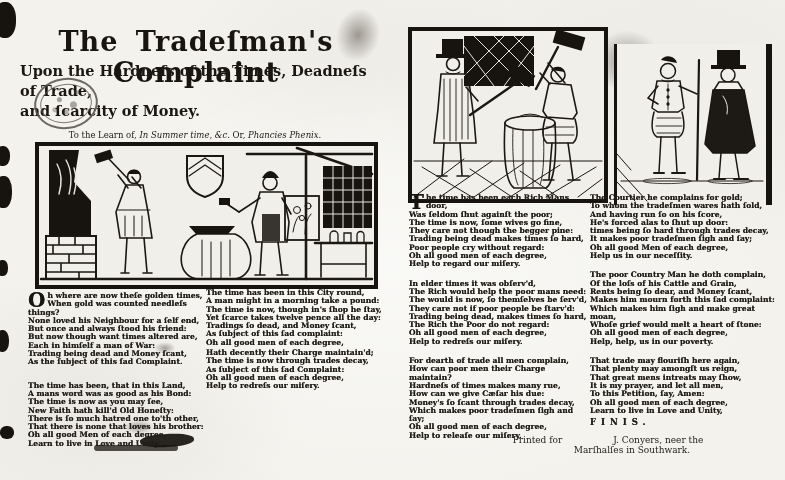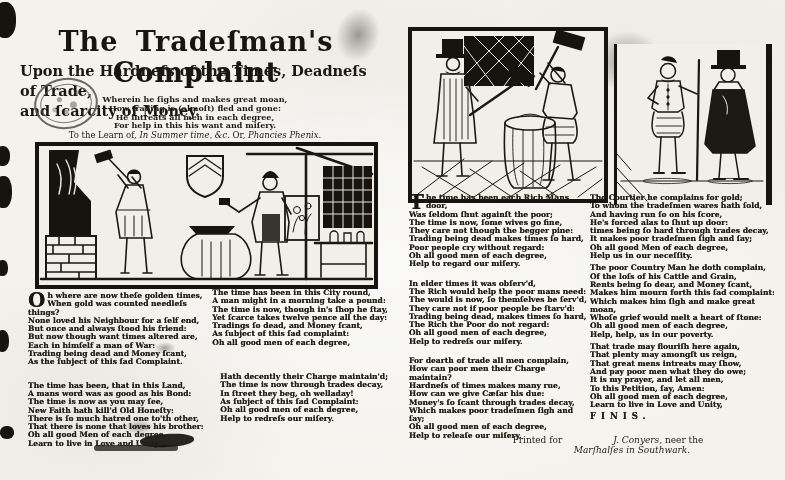--- a/index.html
+++ b/index.html
@@ -37,21 +37,21 @@
   .woodcut{border:4px solid #161310;background:#f1efe9;box-sizing:border-box;}
   .woodcut svg{display:block;width:100%;height:100%;}
   .cut3{border-top:none;border-bottom:none;border-left:3px solid #161310;border-right:6px solid #161310;}
   
   .vcol{display:flex;flex-direction:column;}
   .stanza{font-size:7.6px;font-weight:bold;line-height:8.3px;color:#211d17;
           text-shadow:0 0 .4px rgba(33,29,23,.8);}
   .dropcap{float:left;font-size:20px;line-height:16px;font-weight:bold;margin:0 2px 0 0;color:#18140f;}
   .finis{text-align:left;font-size:8.5px;font-weight:bold;letter-spacing:5px;margin-top:3px;}
   .imprint{left:468px;top:435px;width:280px;text-align:center;font-size:9px;color:#26221c;}
-  .imprint .it{font-style:italic;margin-left:48px;}
+  .imprint .it{margin-left:48px;}
 </style>
 </head>
 <body>
 
 <div class="scan">
 
   <div class="abs blob" style="left:-6px;top:2px;width:22px;height:36px;"></div>
   <div class="abs blob" style="left:-4px;top:146px;width:14px;height:20px;"></div>
   <div class="abs blob" style="left:-5px;top:176px;width:17px;height:32px;"></div>
   <div class="abs blob" style="left:-3px;top:260px;width:11px;height:16px;"></div>
@@ -63,26 +63,20 @@
   <div class="abs penmark" style="left:124px;top:420px;width:30px;height:14px;"></div>
   <div class="abs blob" style="left:140px;top:434px;width:54px;height:13px;transform:rotate(-3deg);opacity:.92;"></div>
   <div class="abs blob" style="left:94px;top:445px;width:84px;height:6px;opacity:.75;border-radius:3px;"></div>
 
   <div class="abs title">The Tradeſman's Complaint</div>
   <div class="abs subtitle">
     <div>Upon the Hardneſs of the Times, Deadneſs of Trade,</div>
     <div>and ſcarcity of Money.</div>
   </div>
   <div class="abs stamp"></div>
-  <div class="abs argument">
-      <div>Wherein he ſighs and makes great moan,</div>
-      <div>How trading is (almoſt) fled and gone:</div>
-      <div>He intreats all men in each degree,</div>
-      <div>For help in this his want and miſery.</div>
-    </div>
   <div class="abs tuneline">
     <span>To the Learn of,</span>
     <span class="it">In Summer time, &amp;c.</span>
     <span>Or,</span>
     <span class="it">Phancies Phenix.</span>
   </div>
 
   <div class="abs woodcut" style="left:35px;top:142px;width:343px;height:147px;">
     <svg viewBox="0 0 335 139" fill="none" stroke="#1b1713" stroke-width="1.6" stroke-linecap="round">
       <line x1="2" y1="133" x2="333" y2="133" stroke-width="2.4"></line>
@@ -156,37 +150,36 @@
           <div>A mans word was as good as his Bond:</div>
           <div>The time is now as you may ſee,</div>
           <div>New Faith hath kill'd Old Honeſty:</div>
           <div>There is ſo much hatred one to'th other,</div>
           <div>That there is none that loves his brother:</div>
           <div>Oh all good Men of each degree,</div>
           <div>Learn to live in Love and Unity.</div>
         </div>
     </div>
   </div>
-  <div class="abs vcol" style="left:206px;top:289px;width:182px;gap:26px;align-items:flex-end;">
+  <div class="abs vcol" style="left:206px;top:289px;width:182px;gap:2px;">
     <div class="stanza">
       <div>
           <div>The time has been in this City round,</div>
           <div>A man might in a morning take a pound:</div>
           <div>The time is now, though in's ſhop he ſtay,</div>
           <div>Yet ſcarce takes twelve pence all the day:</div>
           <div>Tradings ſo dead, and Money ſcant,</div>
           <div>As ſubject of this ſad complaint:</div>
           <div>Oh all good men of each degree,</div>
         </div>
     </div>
     <div class="stanza">
       <div>
           <div>Hath decently their Charge maintain'd;</div>
           <div>The time is now through trades decay,</div>
-          <div>In ſtreet they beg, oh welladay!</div>
           <div>As ſubject of this ſad Complaint:</div>
           <div>Oh all good men of each degree,</div>
           <div>Help to redreſs our miſery.</div>
         </div>
     </div>
   </div>
 
   <div class="abs woodcut" style="left:408px;top:27px;width:200px;height:176px;">
     <svg viewBox="0 0 192 168" fill="none" stroke="#1b1713" stroke-width="1.6" stroke-linecap="round">
 
@@ -291,21 +284,21 @@
           <div>How can poor men their Charge maintain?</div>
           <div>Hardneſs of times makes many rue,</div>
           <div>How can we give Cæſar his due:</div>
           <div>Money's ſo ſcant through trades decay,</div>
           <div>Which makes poor tradeſmen ſigh and ſay;</div>
           <div>Oh all good men of each degree,</div>
           <div>Help to releaſe our miſery.</div>
         </div>
     </div>
   </div>
-  <div class="abs vcol" style="left:590px;top:194px;width:186px;gap:4px;">
+  <div class="abs vcol" style="left:590px;top:194px;width:186px;gap:11px;">
     <div class="stanza">
       <div>
           <div>The Courtier he complains for gold;</div>
           <div>To whom the tradeſmen wares hath ſold,</div>
           <div>And having run ſo on his ſcore,</div>
           <div>He's forced alas to ſhut up door:</div>
           <div>times being ſo hard through trades decay,</div>
           <div>It makes poor tradeſmen ſigh and ſay;</div>
           <div>Oh all good Men of each degree,</div>
           <div>Help us in our neceſſity.</div>
@@ -321,21 +314,20 @@
           <div>Whoſe grief would melt a heart of ſtone:</div>
           <div>Oh all good men of each degree,</div>
           <div>Help, help, us in our poverty.</div>
         </div>
     </div>
     <div class="stanza">
       <div>
           <div>That trade may flouriſh here again,</div>
           <div>That plenty may amongſt us reign,</div>
           <div>That great mens intreats may ſhow,</div>
-          <div>And pay poor men what they do owe;</div>
           <div>It is my prayer, and let all men,</div>
           <div>To this Petition, ſay, Amen:</div>
           <div>Oh all good men of each degree,</div>
           <div>Learn to live in Love and Unity,</div>
         </div>
       <div class="finis">FINIS.</div>
     </div>
   </div>
 
   <div class="abs imprint">

